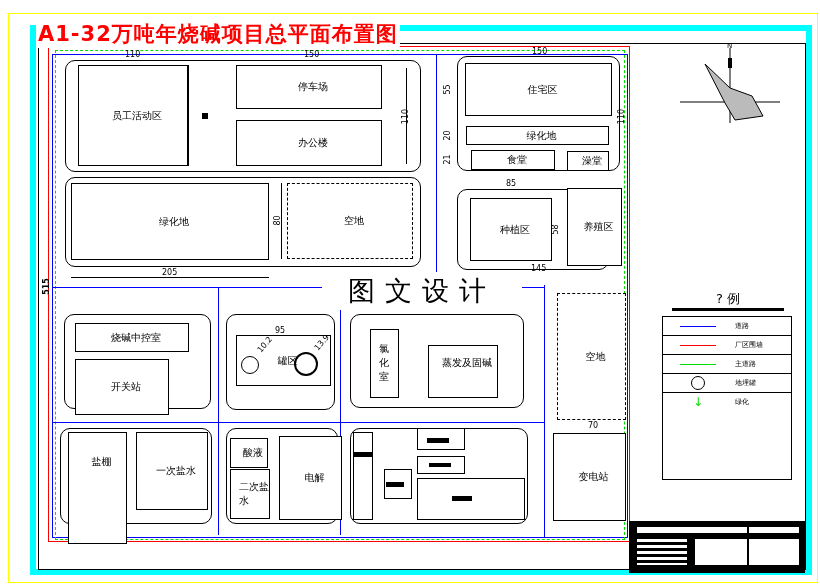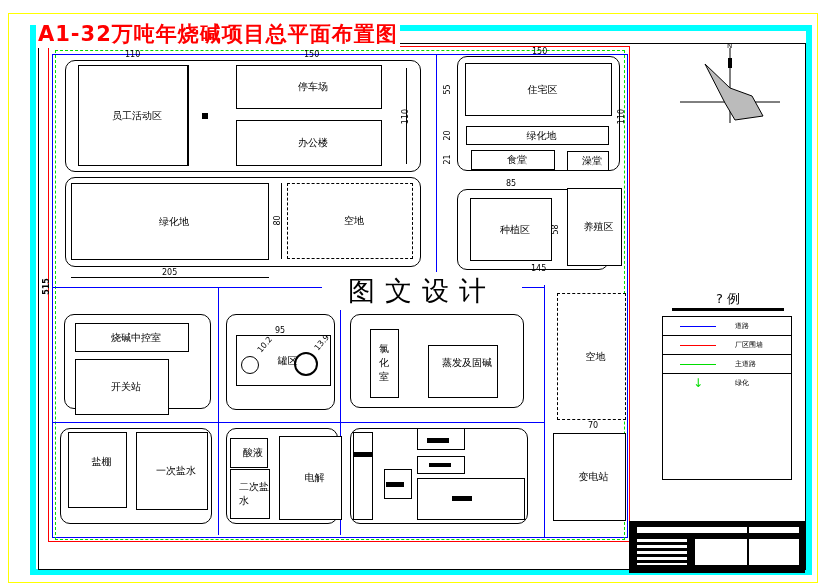--- a/index.html
+++ b/index.html
@@ -135,21 +135,21 @@
 
 <div class="abs bld dash" style="left:557px;top:293px;width:69px;height:127px;">
     <span>空地</span>
   </div>
 <div class="abs dim" style="left:588px;top:421px;">70</div>
 <div class="abs bld" style="left:553px;top:433px;width:73px;height:88px;">
     <span>变电站</span>
   </div>
 
 <div class="abs block" style="left:60px;top:428px;width:152px;height:96px;"></div>
-<div class="abs bld" style="left:68px;top:432px;width:59px;height:76px;align-items:flex-start;padding-top:22px;">
+<div class="abs bld" style="left:68px;top:432px;width:59px;height:112px;align-items:flex-start;padding-top:22px;">
     <span>盐棚</span>
   </div>
 <div class="abs bld" style="left:136px;top:432px;width:72px;height:78px;">
     <span>一次盐水</span>
   </div>
 
 <div class="abs block" style="left:226px;top:428px;width:112px;height:96px;"></div>
 <div class="abs bld" style="left:230px;top:438px;width:38px;height:30px;">
     <span>酸液</span>
   </div>
@@ -197,20 +197,26 @@
       <div class="legend-lbl">厂区围墙</div>
     </div>
   <div class="legend-row">
       <div class="legend-sym">
         <div style="width:36px;height:1px;background:#00dd00;"></div>
       </div>
       <div class="legend-lbl">主道路</div>
     </div>
   <div class="legend-row">
       <div class="legend-sym">
+        <div style="width:12px;height:12px;border:1px solid #000;border-radius:50%;"></div>
+      </div>
+      <div class="legend-lbl">地埋罐</div>
+    </div>
+  <div class="legend-row">
+      <div class="legend-sym">
         <span style="color:#00dd00;font-size:12px;">↓</span>
       </div>
       <div class="legend-lbl">绿化</div>
     </div>
 </div>
 
 <div class="abs title-block">
   <div class="abs" style="left:8px;top:6px;width:110px;height:6px;background:#fff;"></div>
   <div class="abs" style="left:120px;top:6px;width:50px;height:6px;background:#fff;"></div>
   <div class="abs" style="left:8px;top:18px;width:50px;height:26px;background:repeating-linear-gradient(#fff 0 3px,#000 3px 6px);"></div>

